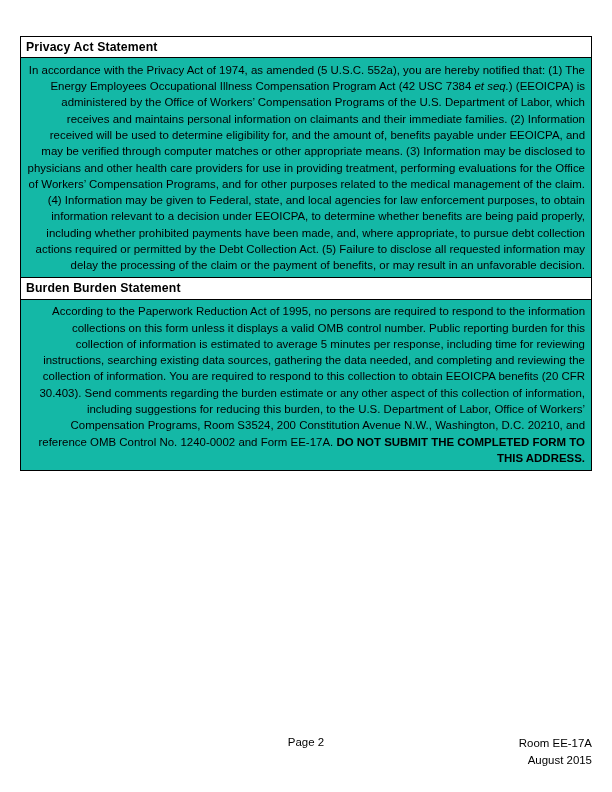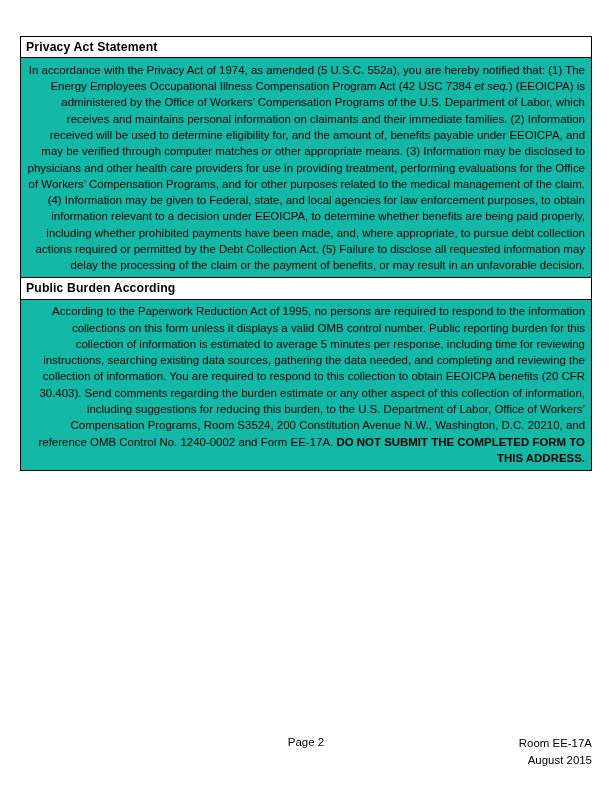--- a/index.html
+++ b/index.html
@@ -95,21 +95,21 @@
   <div class="boxes">
 
     <div class="stmt-box">
       <div class="stmt-header">Privacy Act Statement</div>
       <div class="stmt-body">
         <p><span>In accordance with the Privacy Act of 1974, as amended (5 U.S.C. 552a), you are hereby notified that:  (1) The Energy Employees Occupational Illness Compensation Program Act (42 USC 7384 </span><span class="ital">et seq.</span><span>) (EEOICPA) is administered by the Office of Workers’ Compensation Programs of the U.S. Department of Labor, which receives and maintains personal information on claimants and their immediate families.  (2) Information received will be used to determine eligibility for, and the amount of, benefits payable under EEOICPA, and may be verified through computer matches or other appropriate means.  (3) Information may be disclosed to physicians and other health care providers for use in providing treatment, performing evaluations for the Office of Workers’ Compensation Programs, and for other purposes related to the medical management of the claim.  (4) Information may be given to Federal, state, and local agencies for law enforcement purposes, to obtain information relevant to a decision under EEOICPA, to determine whether benefits are being paid properly, including whether prohibited payments have been made, and, where appropriate, to pursue debt collection actions required or permitted by the Debt Collection Act.  (5) Failure to disclose all requested information may delay the processing of the claim or the payment of benefits, or may result in an unfavorable decision.</span></p>
       </div>
     </div>
 
     <div class="stmt-box">
-      <div class="stmt-header">Public Burden According</div>
+      <div class="stmt-header">Burden Burden Statement</div>
       <div class="stmt-body">
         <p><span>According to the Paperwork Reduction Act of 1995, no persons are required to respond to the information collections on this form unless it displays a valid OMB control number.  Public reporting burden for this collection of information is estimated to average 5 minutes per response, including time for reviewing instructions, searching existing data sources, gathering the data needed, and completing and reviewing the collection of information.  You are required to respond to this collection to obtain EEOICPA benefits (20 CFR 30.403).  Send comments regarding the burden estimate or any other aspect of this collection of information, including suggestions for reducing this burden, to the U.S. Department of Labor, Office of Workers’ Compensation Programs, Room S3524, 200 Constitution Avenue N.W., Washington, D.C. 20210, and reference OMB Control No. 1240-0002 and Form EE-17A.  </span><span class="bold">DO NOT SUBMIT THE COMPLETED FORM TO THIS ADDRESS.</span></p>
       </div>
     </div>
 
   </div>
 
   <div class="footer-page">Page 2</div>
 
   <div class="footer-form">

